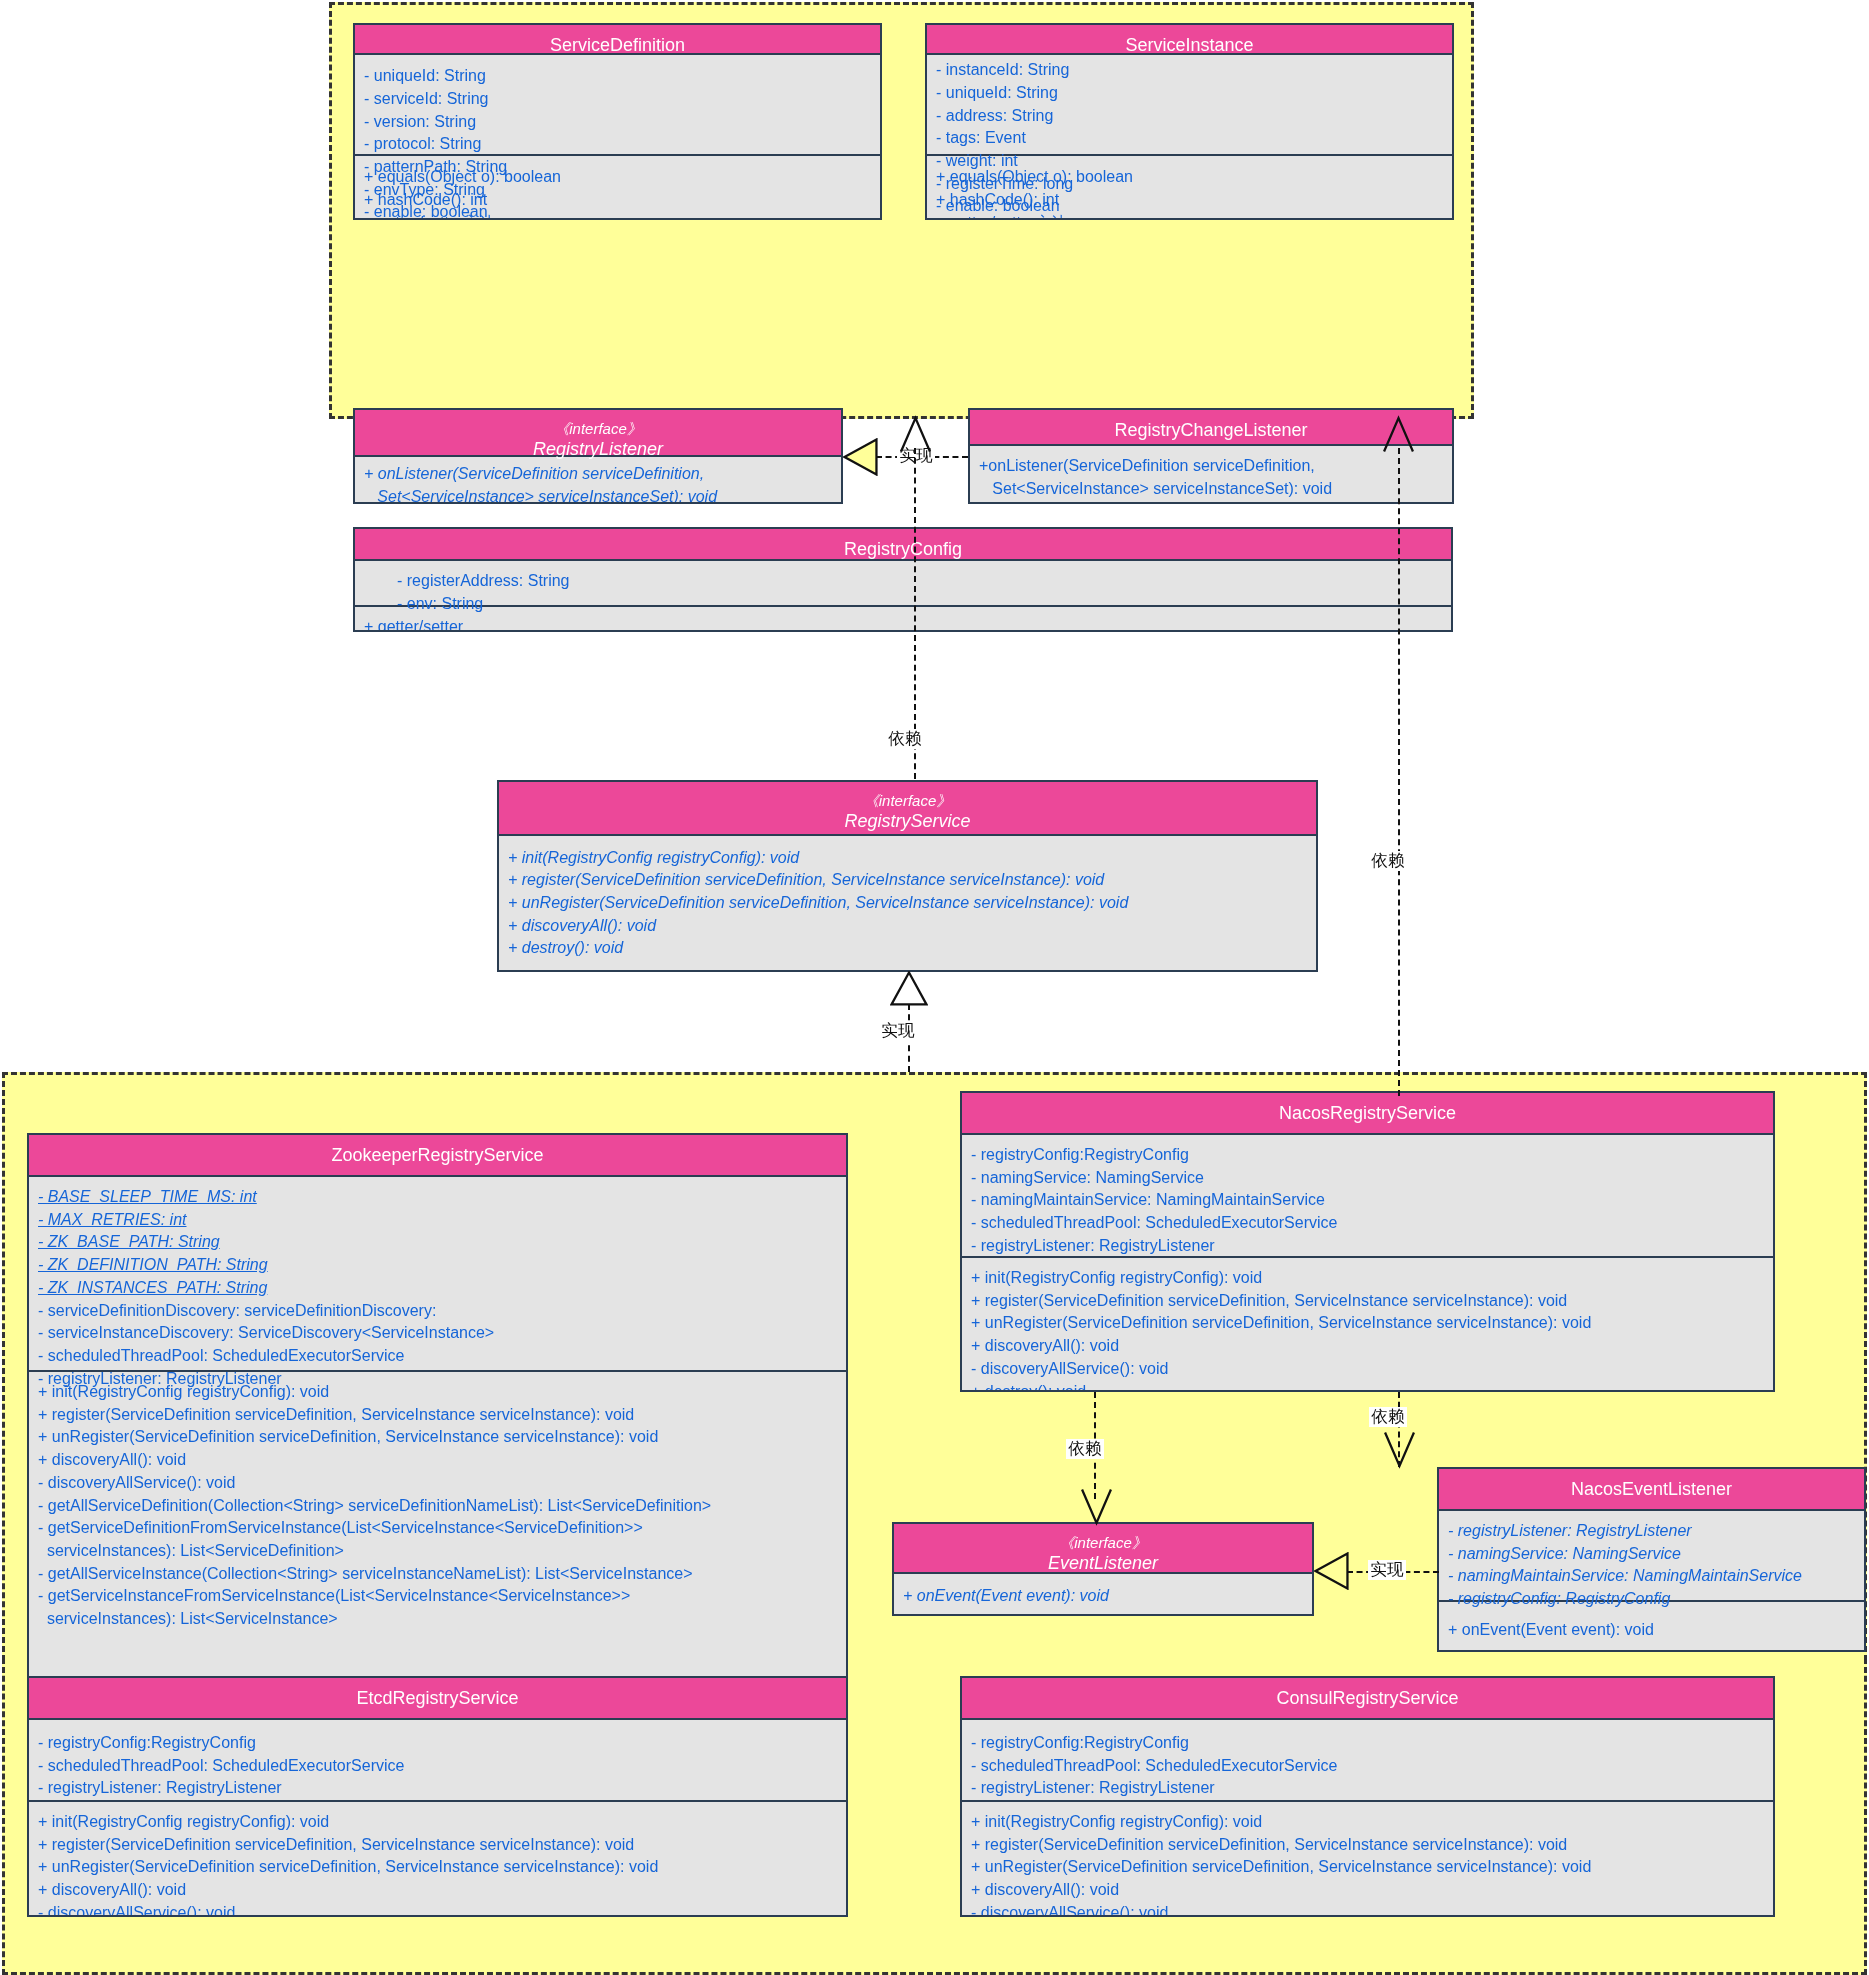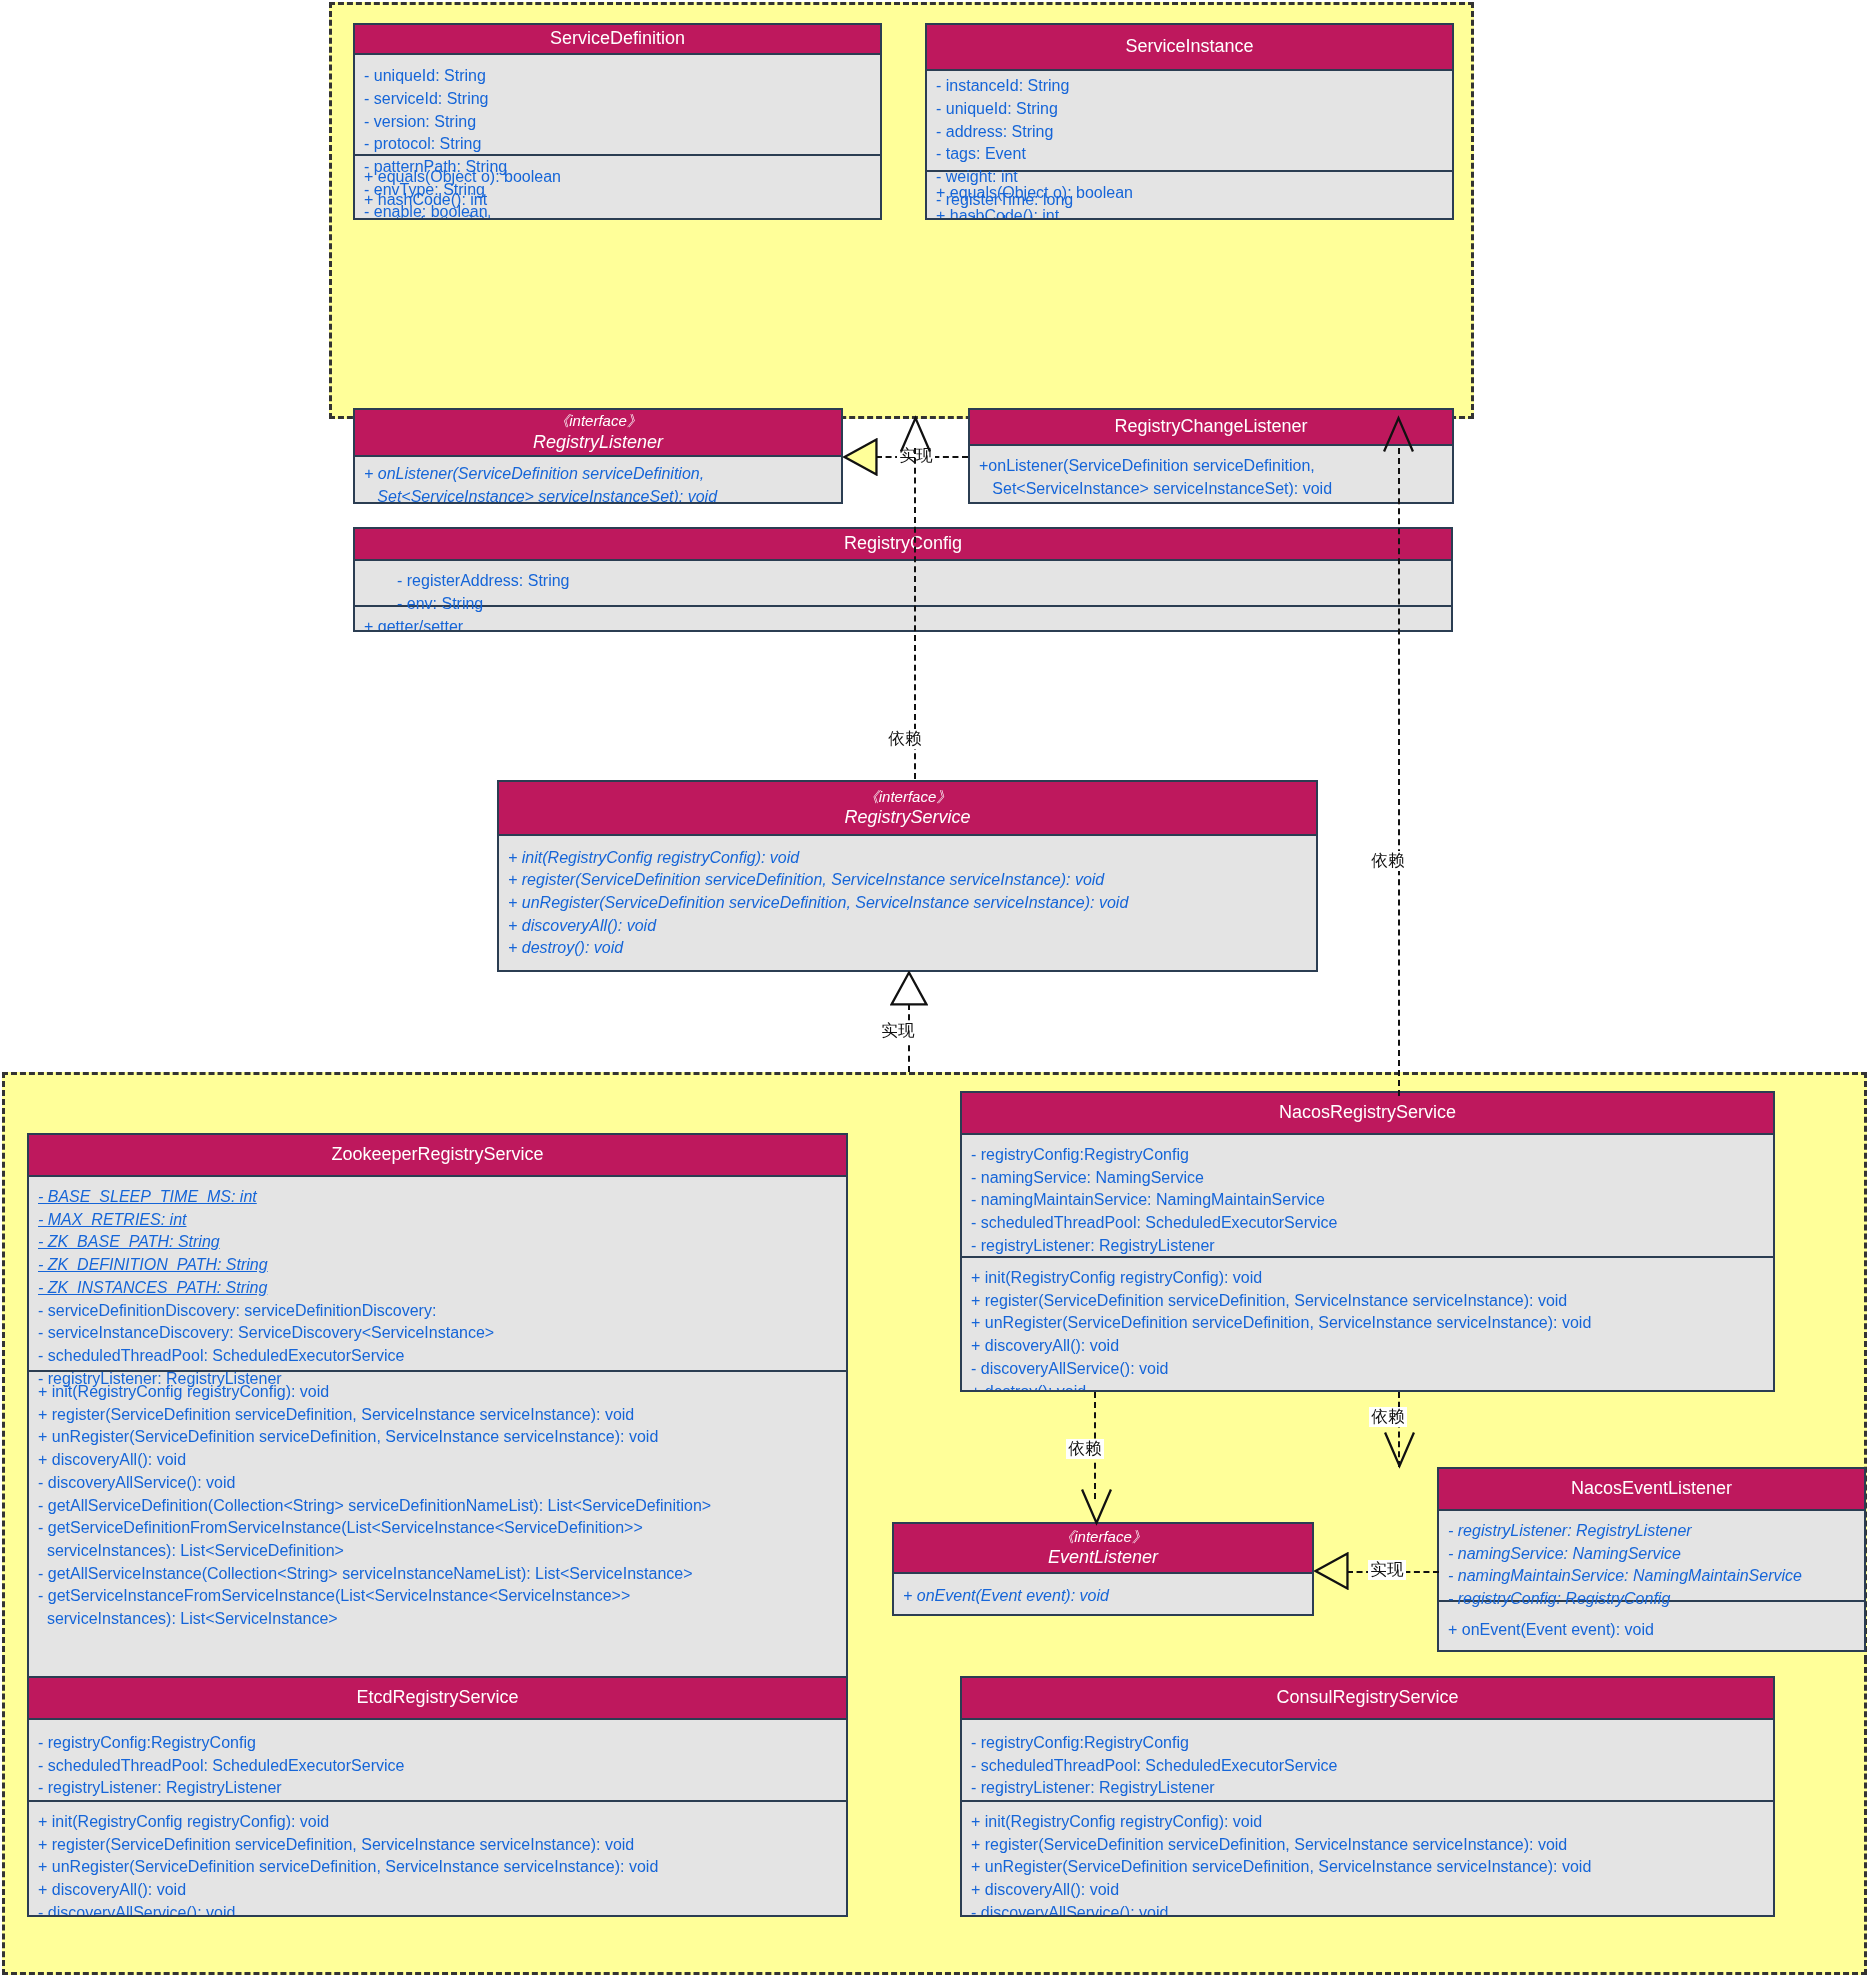--- a/index.html
+++ b/index.html
@@ -26,31 +26,30 @@
 
   
   .uml {
     position: absolute;
     box-sizing: border-box;
     border: 2.3px solid #2b3d52;
     background: #e4e4e4;
     overflow: hidden;
   }
   .uml-header {
-    background: #be185d;
+    background: #ec4899;
     color: #ffffff;
     text-align: center;
     font-size: 18px;
     line-height: 1.28;
     padding: 9px 4.5px;
     border-bottom: 2.3px solid #2b3d52;
     box-sizing: border-box;
     display: flex;
     flex-direction: column;
-    justify-content: center;
     align-items: center;
   }
   .uml-header .stereotype {
     font-style: italic;
     font-size: 15px;
     display: block;
   }
   .uml-header .cname {
     display: block;
   }
@@ -126,21 +125,21 @@
 
     </div>
     <div class="uml-section" style="padding-top:10.5px;">
       <div class="mem">+ equals(Object o): boolean</div>
       <div class="mem">+ hashCode(): int</div>
       <div class="mem">+ getter/setter方法</div>
     </div>
   </div>
 
   <div class="uml" style="left: 925px; top: 22.6px; width: 529px; height: 197px; z-index: 3;">
-    <div class="uml-header" style="height:46px;">
+    <div class="uml-header" style="height:30px;">
       <span class="cname">ServiceInstance</span>
     </div>
     <div class="uml-section" style="height:99px; padding-top:4.5px;">
       <div class="mem">- instanceId: String</div>
       <div class="mem">- uniqueId: String</div>
       <div class="mem">- address: String</div>
       <div class="mem">- tags: Event</div>
       <div class="mem">- weight: int</div>
       <div class="mem">- registerTime: long</div>
       <div class="mem">- enable: boolean</div>

